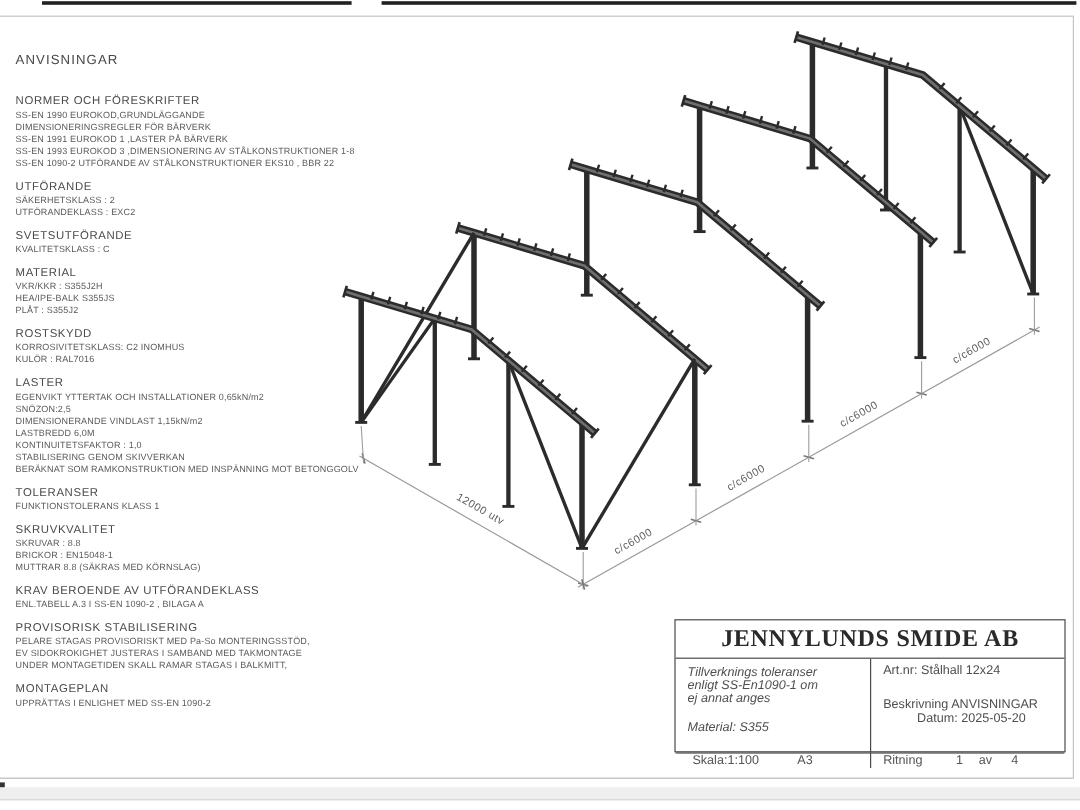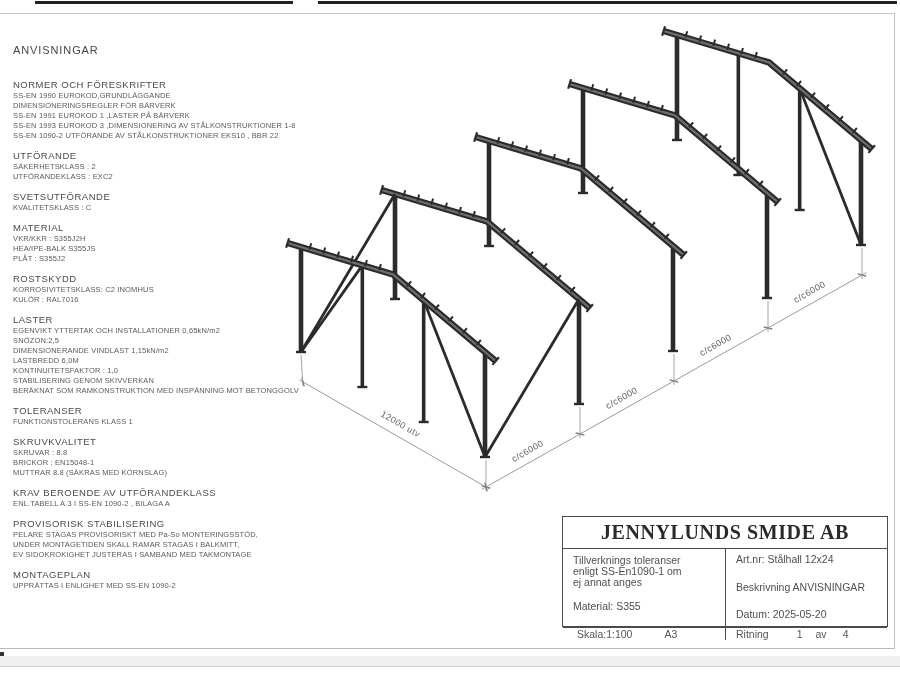--- a/index.html
+++ b/index.html
@@ -18,28 +18,28 @@
   .note-line{font-size:7.5px;letter-spacing:.15px;color:#5a5a5a;line-height:10px;white-space:nowrap;}
   
   #structure-svg{position:absolute;left:0;top:0;}
   
   #title-block{position:absolute;left:562px;top:516px;width:326px;height:111px;
     border:1.2px solid #4a4a4a;box-sizing:border-box;display:grid;
     grid-template-columns:163px 1fr;grid-template-rows:32px 78px 1fr;color:#4f4f4f;}
   .tb-company{grid-column:1 / span 2;border-bottom:1.2px solid #4a4a4a;display:flex;
     align-items:center;justify-content:center;font-family:"Liberation Serif",serif;
     font-weight:bold;font-size:20px;letter-spacing:.6px;color:#2a2a2a;}
-  .tb-mid-left{border-right:1.2px solid #4a4a4a;padding:6px 4px 0 10px;font-size:10.5px;line-height:11px;}
+  .tb-mid-left{border-right:1.2px solid #4a4a4a;padding:6px 4px 0 10px;font-size:10.5px;line-height:11px;font-style:italic;}
   .tb-mid-right{padding:4px 4px 0 10px;font-size:10.5px;}
   .tb-bot-left{border-right:1.2px solid #4a4a4a;border-top:1.2px solid #4a4a4a;
     display:flex;align-items:center;font-size:10.5px;color:#555;}
   .tb-bot-right{border-top:1.2px solid #4a4a4a;display:flex;align-items:center;font-size:10.5px;color:#555;}
   .tb-material{margin-top:13px;}
   .tb-beskrivning{margin-top:16px;}
-  .tb-datum{margin-top:15px;}
+  .tb-datum{text-align:center;}
 </style>
 </head>
 <body>
 
 <div id="page">
 
   <div class="edge" style="left:35px;top:1px;width:258px;height:3px;"></div>
   <div class="edge" style="left:318px;top:1px;width:579px;height:3px;"></div>
   <div class="frameline" style="left:0;top:13px;width:894px;height:1px;"></div>
   <div class="frameline" style="left:894px;top:13px;width:1px;height:636px;"></div>
@@ -99,22 +99,22 @@
           <div class="note-line">BRICKOR : EN15048-1</div>
           <div class="note-line">MUTTRAR 8.8 (SÄKRAS MED KÖRNSLAG)</div>
         </div>
         <div class="note-section">
           <div class="note-heading">KRAV BEROENDE AV UTFÖRANDEKLASS</div>
           <div class="note-line">ENL.TABELL A.3 I SS-EN 1090-2 , BILAGA A</div>
         </div>
         <div class="note-section">
           <div class="note-heading">PROVISORISK STABILISERING</div>
           <div class="note-line">PELARE STAGAS PROVISORISKT MED Pa-So MONTERINGSSTÖD,</div>
+          <div class="note-line">EV SIDOKROKIGHET JUSTERAS I SAMBAND MED TAKMONTAGE</div>
           <div class="note-line">UNDER MONTAGETIDEN SKALL RAMAR STAGAS I BALKMITT,</div>
-          <div class="note-line">EV SIDOKROKIGHET JUSTERAS I SAMBAND MED TAKMONTAGE</div>
         </div>
         <div class="note-section">
           <div class="note-heading">MONTAGEPLAN</div>
           <div class="note-line">UPPRÄTTAS I ENLIGHET MED SS-EN 1090-2</div>
         </div>
       </div>
   </div>
 
   <svg id="structure-svg" width="900" height="675" viewBox="0 0 900 675">
       <g>

